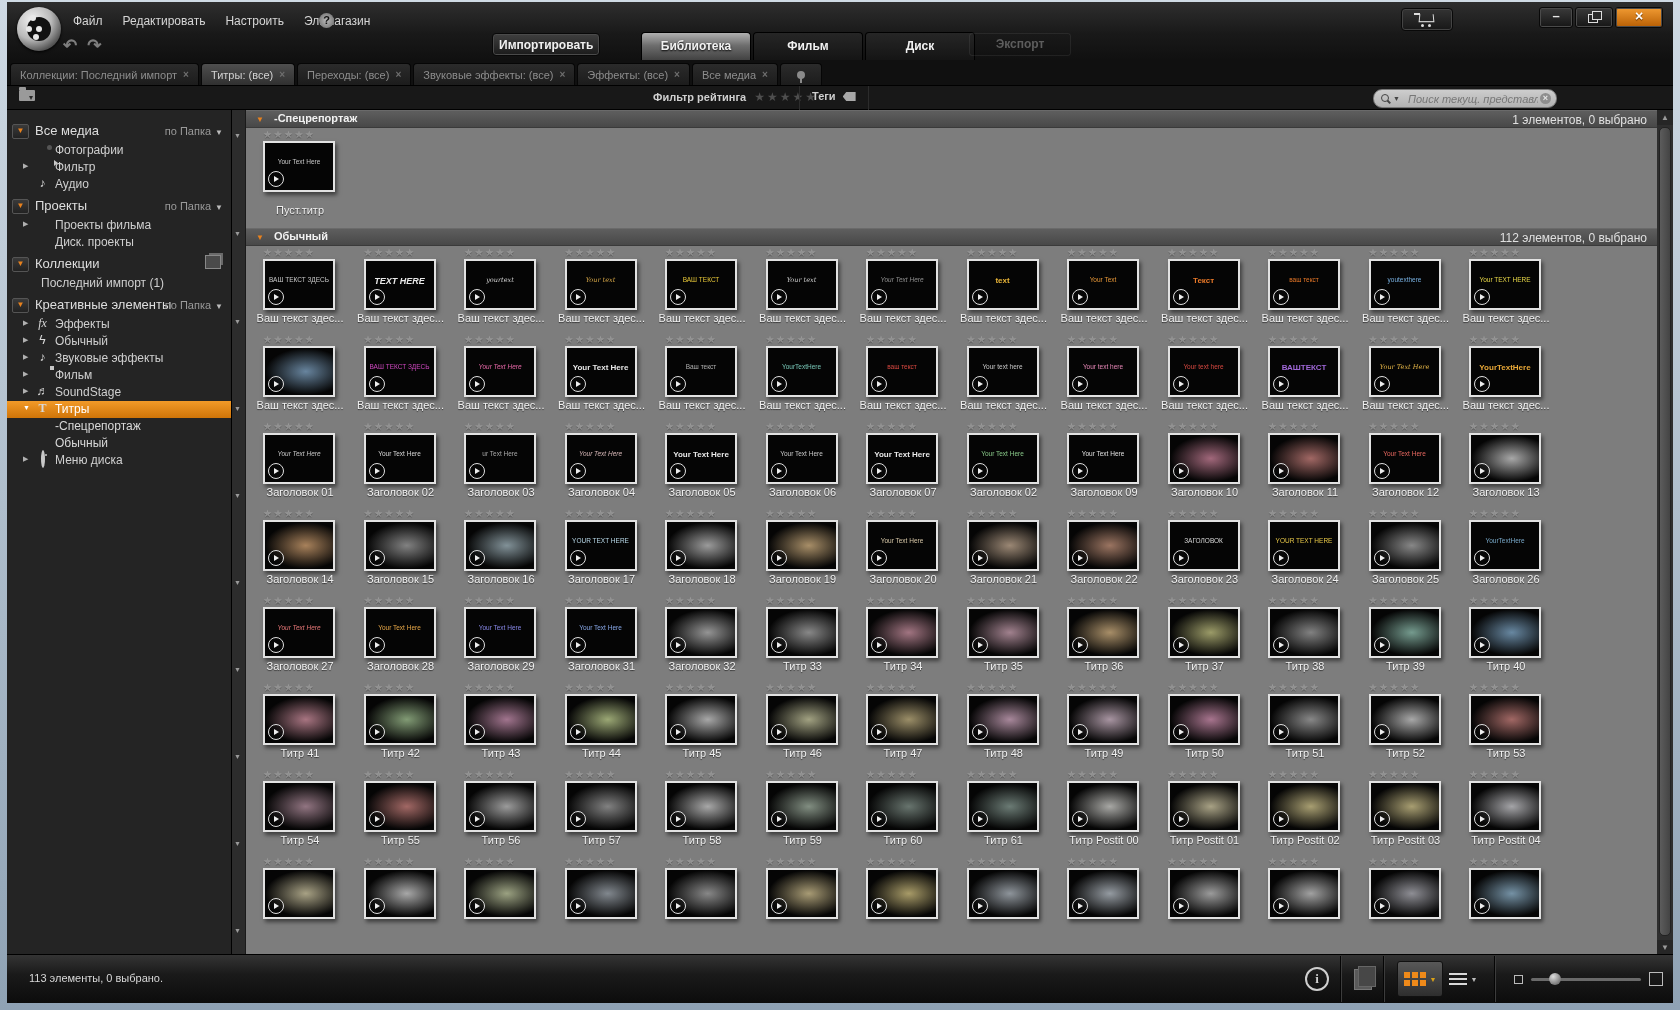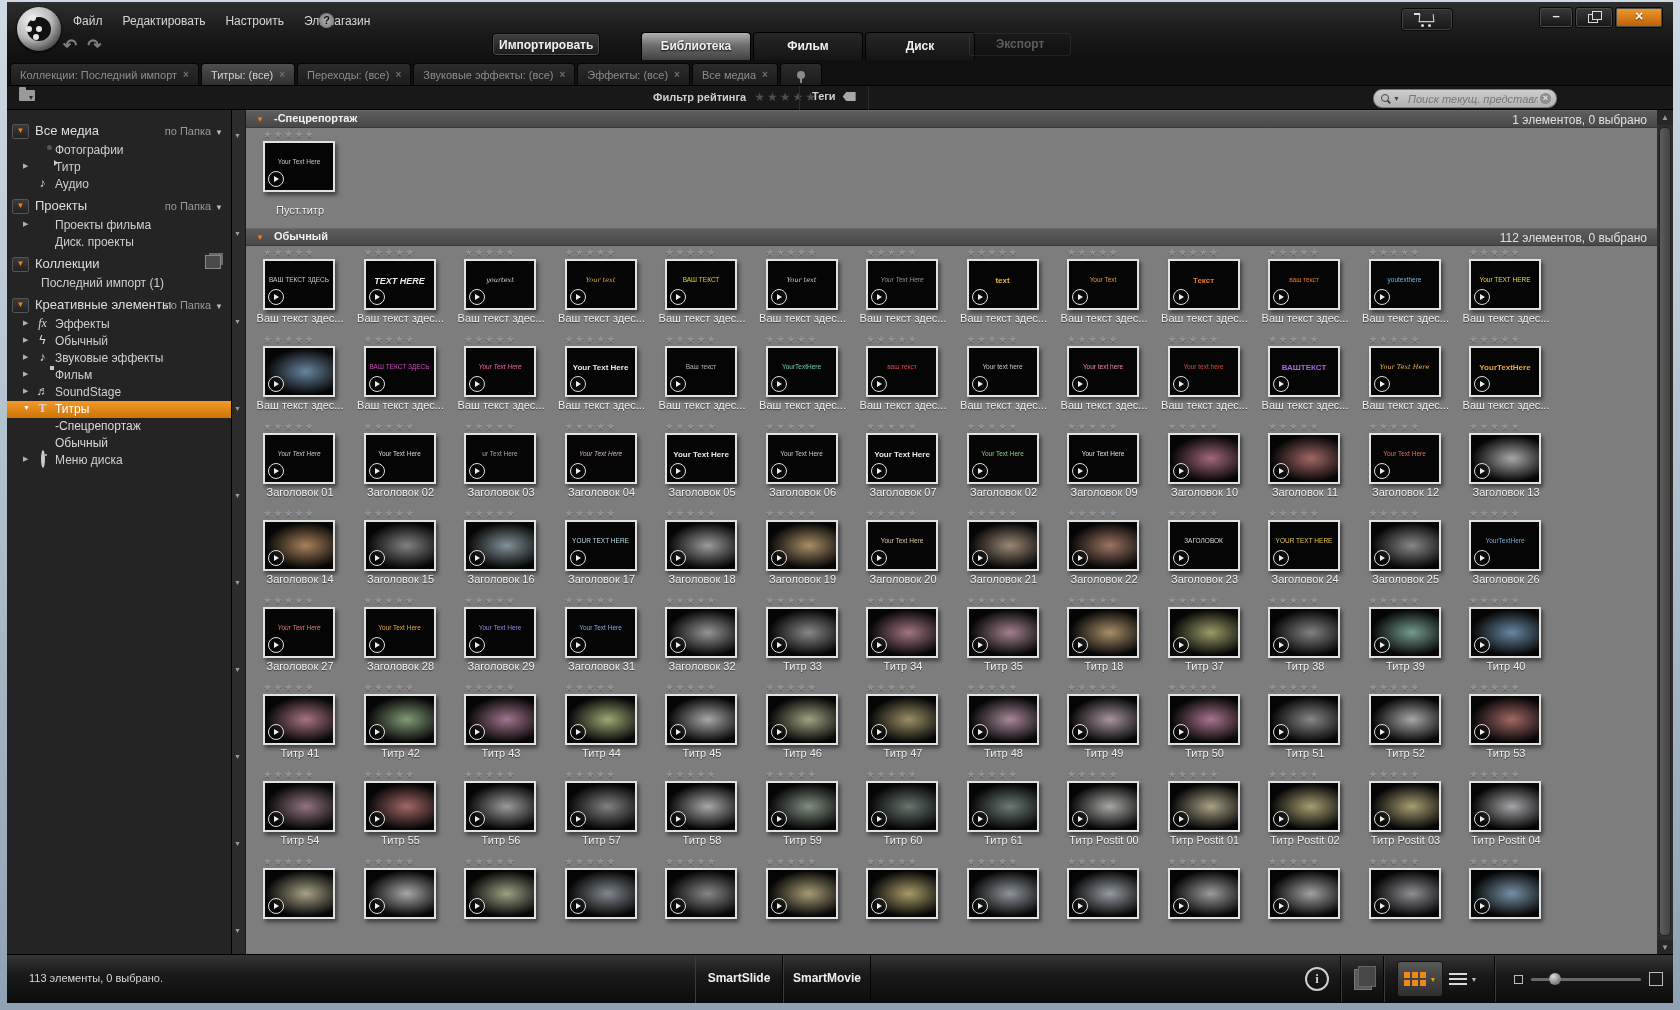--- a/index.html
+++ b/index.html
@@ -297,21 +297,21 @@
             <span class="g-label">Все медиа</span>
             <span class="g-sort">по Папка<span class="car">▼</span></span>
           </div>
           <div class="sb-row">
             <span class="ric"><span class="ic-camera"></span></span>
             <span class="rlabel">Фотографии</span>
           </div>
           <div class="sb-row">
             <span class="exp">▶</span>
             <span class="ric"><span class="ic-video"></span></span>
-            <span class="rlabel">Титр</span>
+            <span class="rlabel">Фильтр</span>
           </div>
           <div class="sb-row">
             <span class="ric">♪</span>
             <span class="rlabel">Аудио</span>
           </div>
           <div class="sb-ghead">
             <span class="g-exp">▼</span>
             <span class="g-label">Проекты</span>
             <span class="g-sort">по Папка<span class="car">▼</span></span>
           </div>
@@ -875,21 +875,21 @@
               <div class="thumb" style="background: radial-gradient(at 60% 50%, rgba(216, 136, 168, 0.4), rgb(5, 5, 5) 70%);">
                 <span class="play"></span>
               </div>
               <div class="gl">Титр 35</div>
             </div>
             <div class="gi">
               <div class="stars">★★★★★</div>
               <div class="thumb" style="background: radial-gradient(at 60% 50%, rgba(232, 168, 72, 0.4), rgb(5, 5, 5) 70%);">
                 <span class="play"></span>
               </div>
-              <div class="gl">Титр 18</div>
+              <div class="gl">Титр 36</div>
             </div>
             <div class="gi">
               <div class="stars">★★★★★</div>
               <div class="thumb" style="background: radial-gradient(at 60% 50%, rgba(200, 200, 72, 0.4), rgb(5, 5, 5) 70%);">
                 <span class="play"></span>
               </div>
               <div class="gl">Титр 37</div>
             </div>
             <div class="gi">
               <div class="stars">★★★★★</div>
@@ -1176,24 +1176,20 @@
         </div>
     <div class="vscroll">
       <div class="vs-up">▲</div>
       <div class="vs-thumb"></div>
       <div class="vs-dn">▼</div>
     </div>
   </div>
 
   <div class="bottombar">
     <span class="statustext">113 элементы, 0 выбрано.</span>
-    <div class="smartbtns">
-      <div class="smartbtn">SmartSlide</div>
-      <div class="smartbtn">SmartMovie</div>
-    </div>
     <div class="viewtools">
       <div class="info-ic">i</div>
       <div class="vt-sep"></div>
       <div class="stack-ic"></div>
       <div class="vt-sep"></div>
       <div class="gridbtn">
         <span class="gsq">
               <span></span>
               <span></span>
               <span></span>

